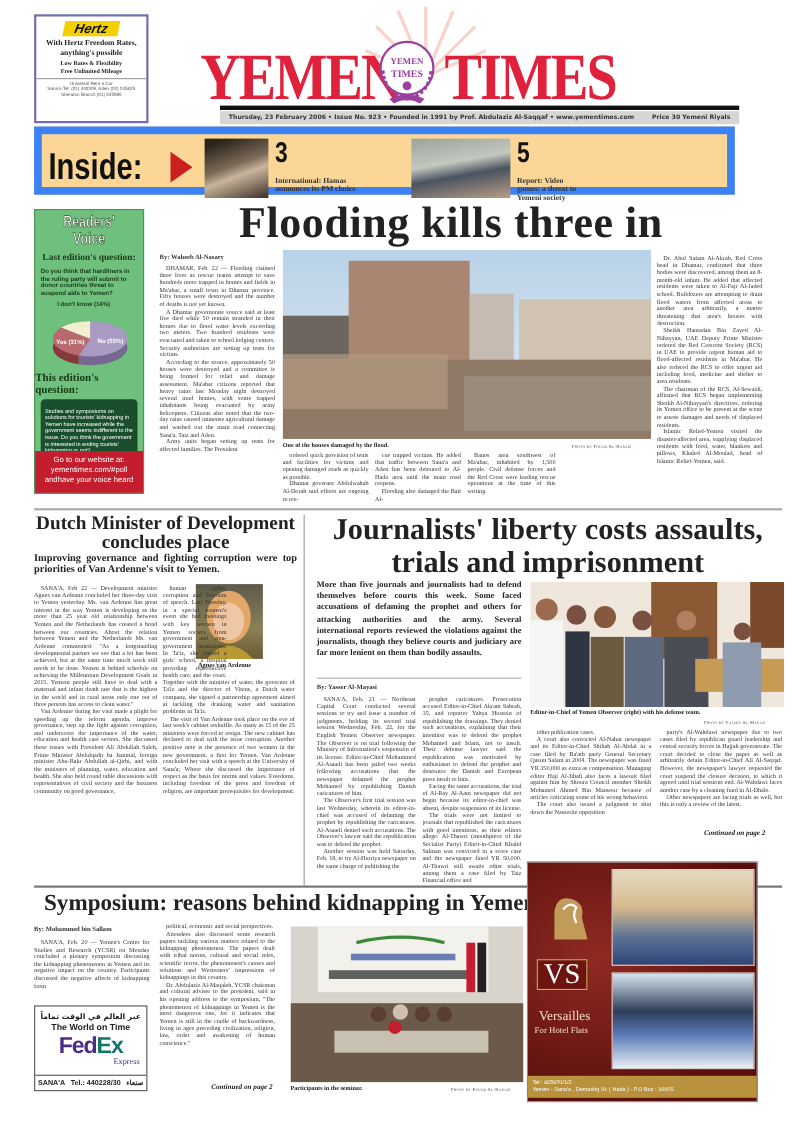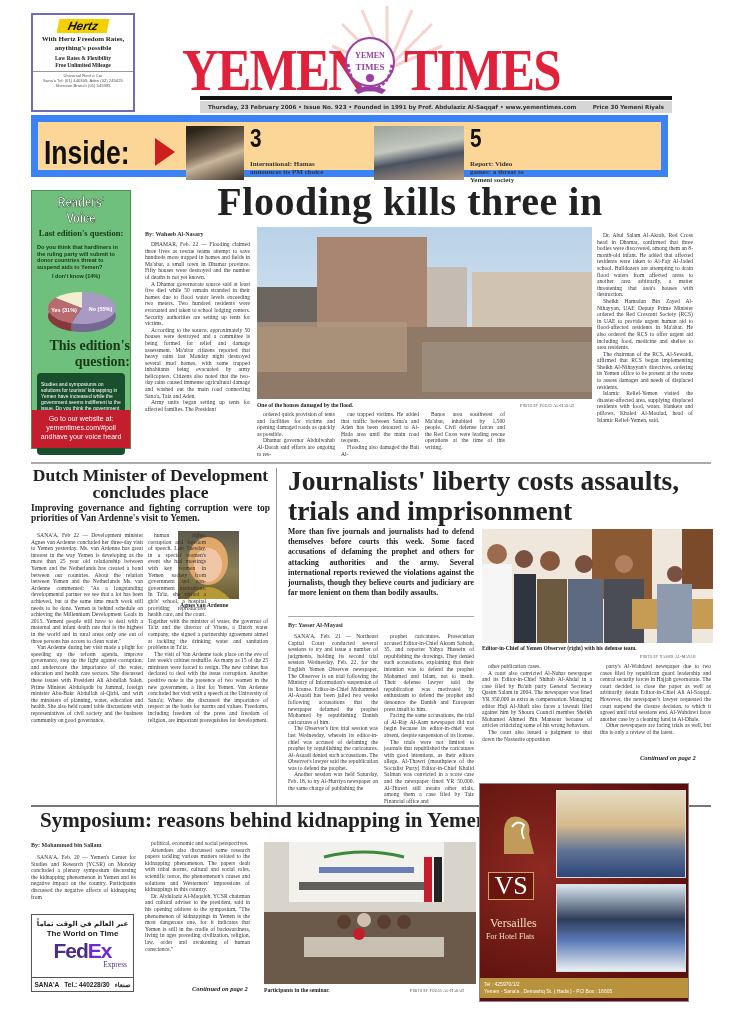--- a/index.html
+++ b/index.html
@@ -28,34 +28,34 @@
 .teaser{position:absolute;top:4px;height:54px}
 .teaser .ph{position:absolute;left:0;top:0;height:54px}
 .teaser .num{position:absolute;top:-2px;font-family:"Liberation Sans",sans-serif;font-weight:bold;font-size:26px;line-height:28px;color:#111;transform:scaleX(.8);transform-origin:left}
 .teaser .cap{position:absolute;top:34px;font-size:7px;font-weight:bold;line-height:8px;color:#333}
 
 #rv{left:31px;top:190px;width:100px;height:259px;background:#6ec07c;border:1px solid #4e8f55}
 #rv .title{margin:3px auto 0;font-family:"Liberation Sans",sans-serif;font-weight:bold;font-size:15px;line-height:16px;color:#fff;text-align:center;-webkit-text-stroke:.6px #2b4d2d;transform:scaleX(.75)}
 #rv .sub{font-weight:bold;font-size:8.5px;text-align:center;color:#183818;margin-top:2px}
 #rv .q{font-family:"Liberation Sans",sans-serif;font-weight:bold;font-size:5.6px;line-height:6.6px;color:#183818;padding:6px 5px 0}
 #rv .pie{position:relative;height:68px}
-#rv .sub2{font-weight:bold;font-size:14px;text-align:right;color:#183818}
+#rv .sub2{font-weight:bold;font-size:10px;text-align:left;color:#183818}
 #rv .box{margin:3px 5px 0;height:82px;background:#1a4f2e;border-radius:4px;padding:8px 4px;font-family:"Liberation Sans",sans-serif;font-size:5px;line-height:6px;color:#fff}
 #rv .web{position:absolute;left:0;bottom:0;width:100%;height:38px;background:#c41d2e;font-family:"Liberation Sans",sans-serif;font-size:7px;line-height:9px;color:#fff;text-align:center;padding-top:4px}
 
 #h1{left:150px;top:182px;width:520px;font-weight:bold;font-size:40px;line-height:40px;color:#222;text-align:center;letter-spacing:.5px}
 #flood-photo{left:257px;top:227px;width:335px;height:172px}
 .photo-cap{font-weight:bold;font-size:5.6px;color:#222}
 .credit{font-size:4.2px;letter-spacing:.3px;color:#444;font-variant:small-caps}
 hr.sep{position:absolute;border:0;background:#aaa;height:2px}
 
 #dutch-h{left:31px;top:467px;width:239px;font-weight:bold;font-size:17.5px;line-height:17px;text-align:center;color:#222}
 #dutch-sub{left:31px;top:503px;width:239px;font-weight:bold;font-size:9.4px;line-height:10px;color:#222;text-align:justify}
 #agnes{left:178px;top:531px;width:61px;height:68px;background:linear-gradient(180deg,#5d5a4b,#8b7f55 60%,#6b5c32);overflow:hidden}
-#journ-h{left:288px;top:466px;width:420px;font-weight:bold;font-size:27.5px;line-height:30px;color:#222}
+#journ-h{left:288px;top:466px;width:420px;font-weight:bold;font-size:27.5px;line-height:30px;text-align:center;color:#222}
 #journ-lead{left:288px;top:527px;width:186px;font-weight:bold;font-size:7.7px;line-height:10.2px;text-align:justify;color:#222}
 #journ-photo{left:482px;top:529px;width:231px;height:114px;overflow:hidden}
 #symp-h{left:31px;top:808px;width:665px;font-weight:bold;font-size:21px;line-height:24px;text-align:center;color:#222}
 #symp-photo{left:264px;top:842px;width:212px;height:142px;overflow:hidden}
 #fedex{left:31px;top:914px;width:103px;height:78px;border:1px solid #555;background:#fff;text-align:center}
 #vs{left:479px;top:783px;width:210px;height:219px;background:radial-gradient(ellipse at 30% 40%,#8e2a22,#5a0f0c 75%);border:1px solid #888}
 </style>
 </head>
 <body>
 
@@ -302,21 +302,21 @@
     <circle cx="95" cy="92" r="6" fill="#c41d2e"></circle>
   </svg>
 </div>
 <div class="abs photo-cap" style="left:264px;top:987px">Participants in the seminar.</div>
 <div class="abs credit" style="left:410px;top:988px">Photo by Fouad Al-Harazi</div>
 
 <div id="fedex" class="abs">
   <div style="font-family:'DejaVu Sans',sans-serif;font-weight:bold;font-size:7px;margin-top:5px">عبر العالم في الوقت تماماً</div>
   <div style="font-family:'Liberation Sans',sans-serif;font-weight:bold;font-size:8px;margin-top:1px">The World on Time</div>
   <div style="font-family:'Liberation Sans',sans-serif;font-weight:bold;font-size:21px;line-height:22px;letter-spacing:-1px;margin-top:2px">
-    <span style="color:#4d2c88">Fed</span><span style="color:#6d28d9">Ex</span>
+    <span style="color:#4d2c88">Fed</span><span style="color:#0f766e">Ex</span>
   </div>
   <div style="text-align:right;padding-right:6px;font-size:7.5px;color:#4d2c88;margin-top:-2px">Express</div>
   <div style="position:absolute;left:0;bottom:0;width:100%;border-top:1px solid #555;height:14px;font-family:'Liberation Sans',sans-serif;font-weight:bold;font-size:6.5px;line-height:14px;display:flex;justify-content:space-around">
     <span>SANA'A</span>
     <span>Tel.: 440228/30</span>
     <span>صنعاء</span>
   </div>
 </div>
 
 <div id="vs" class="abs">

